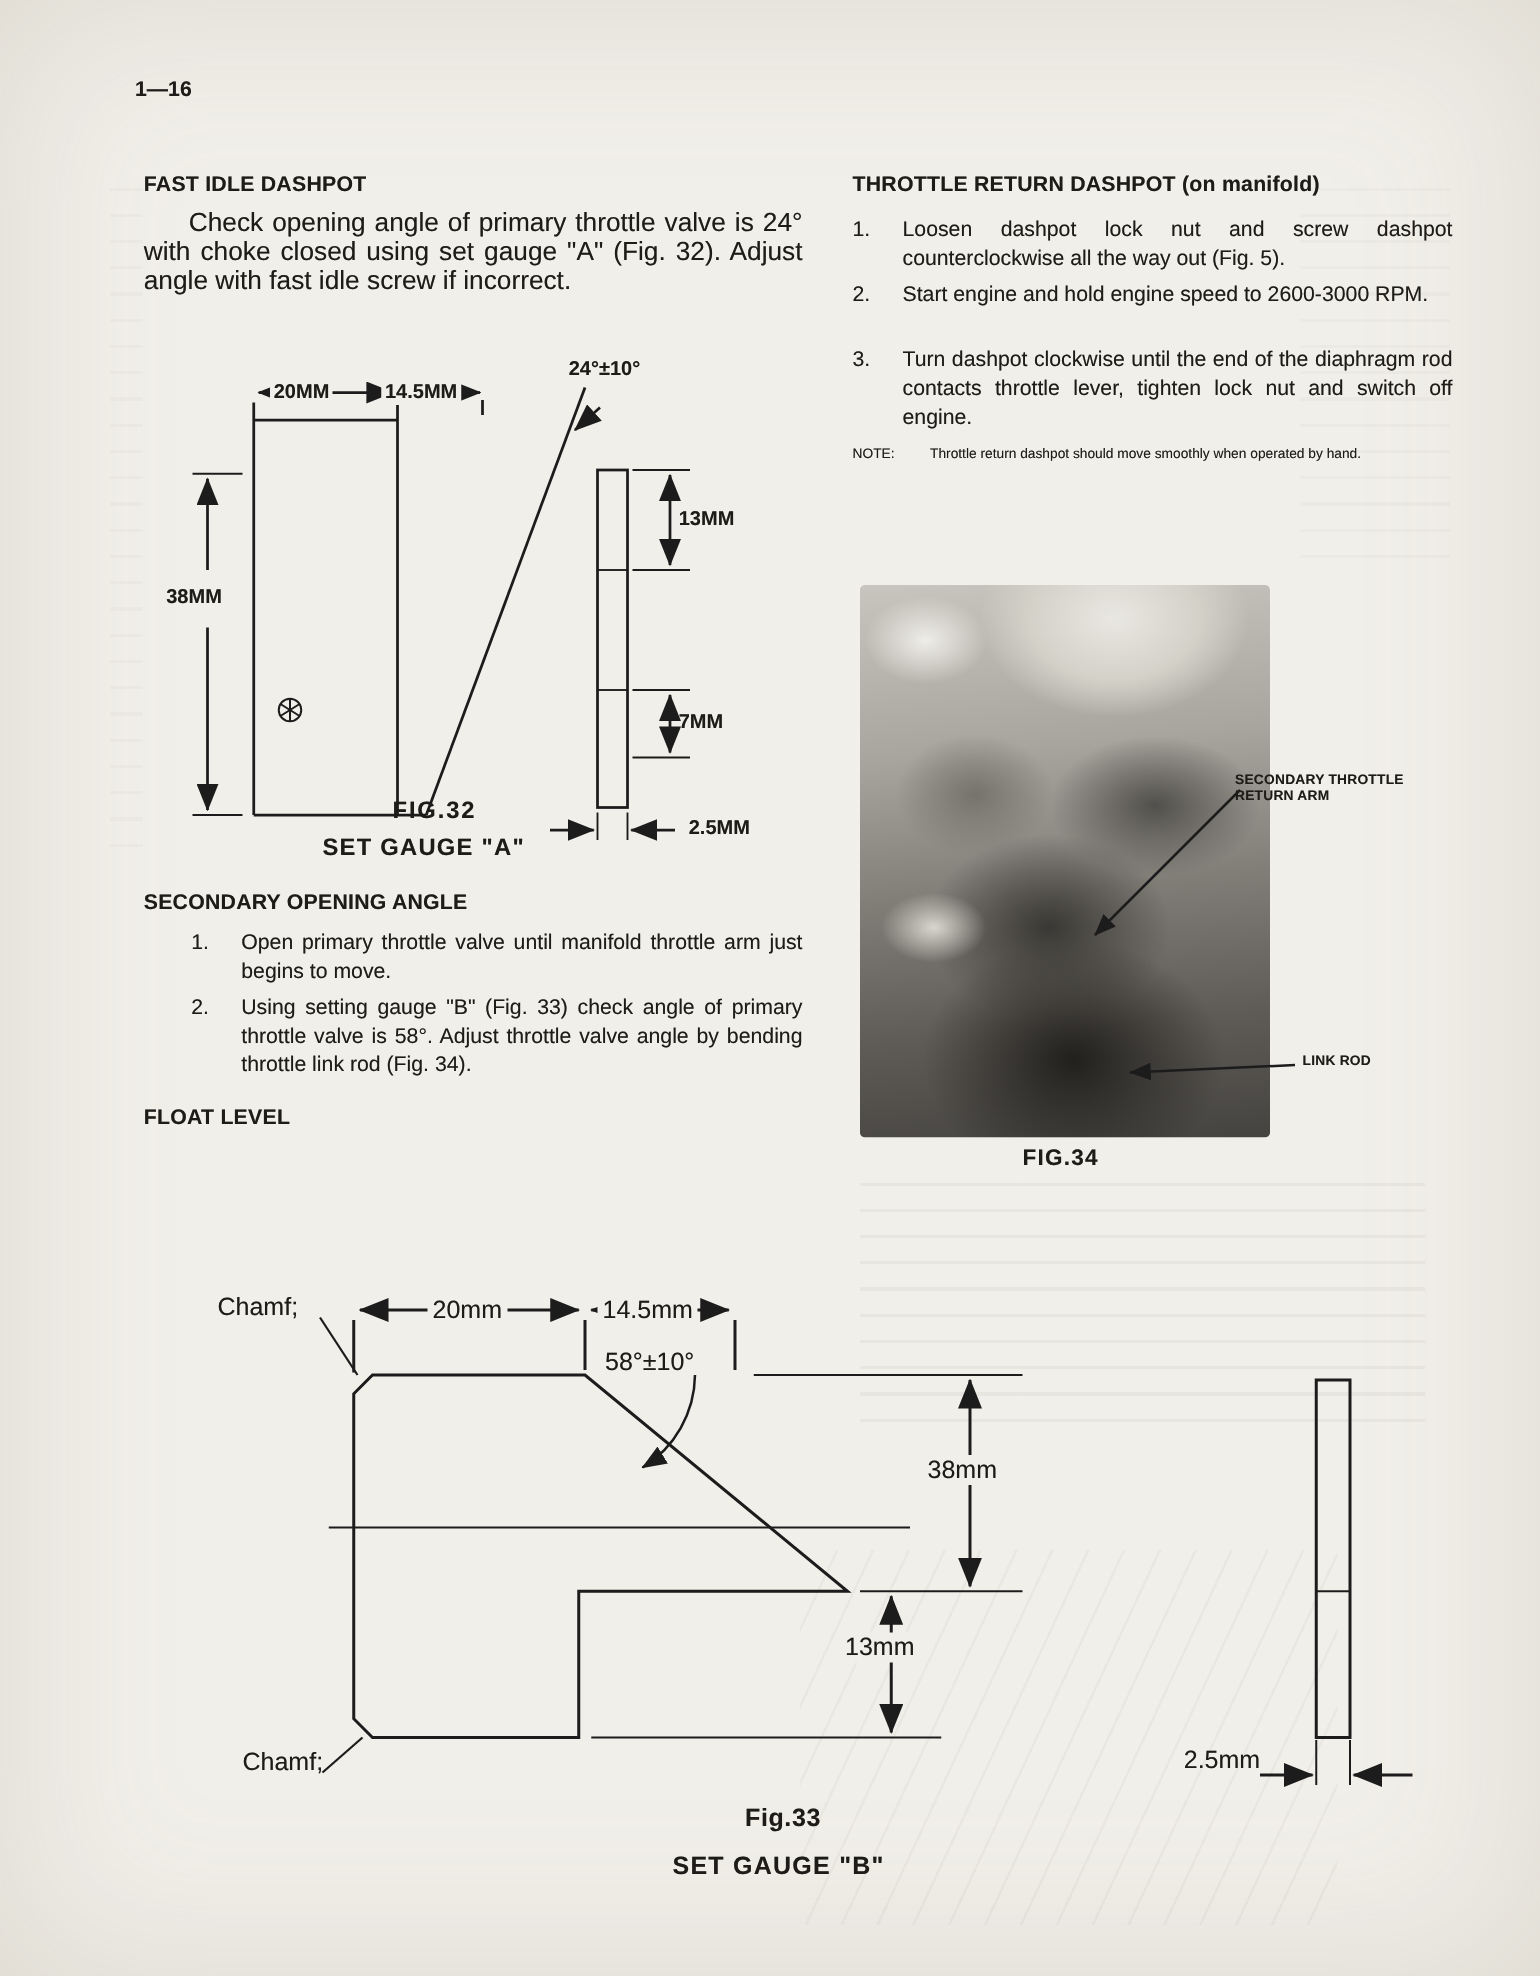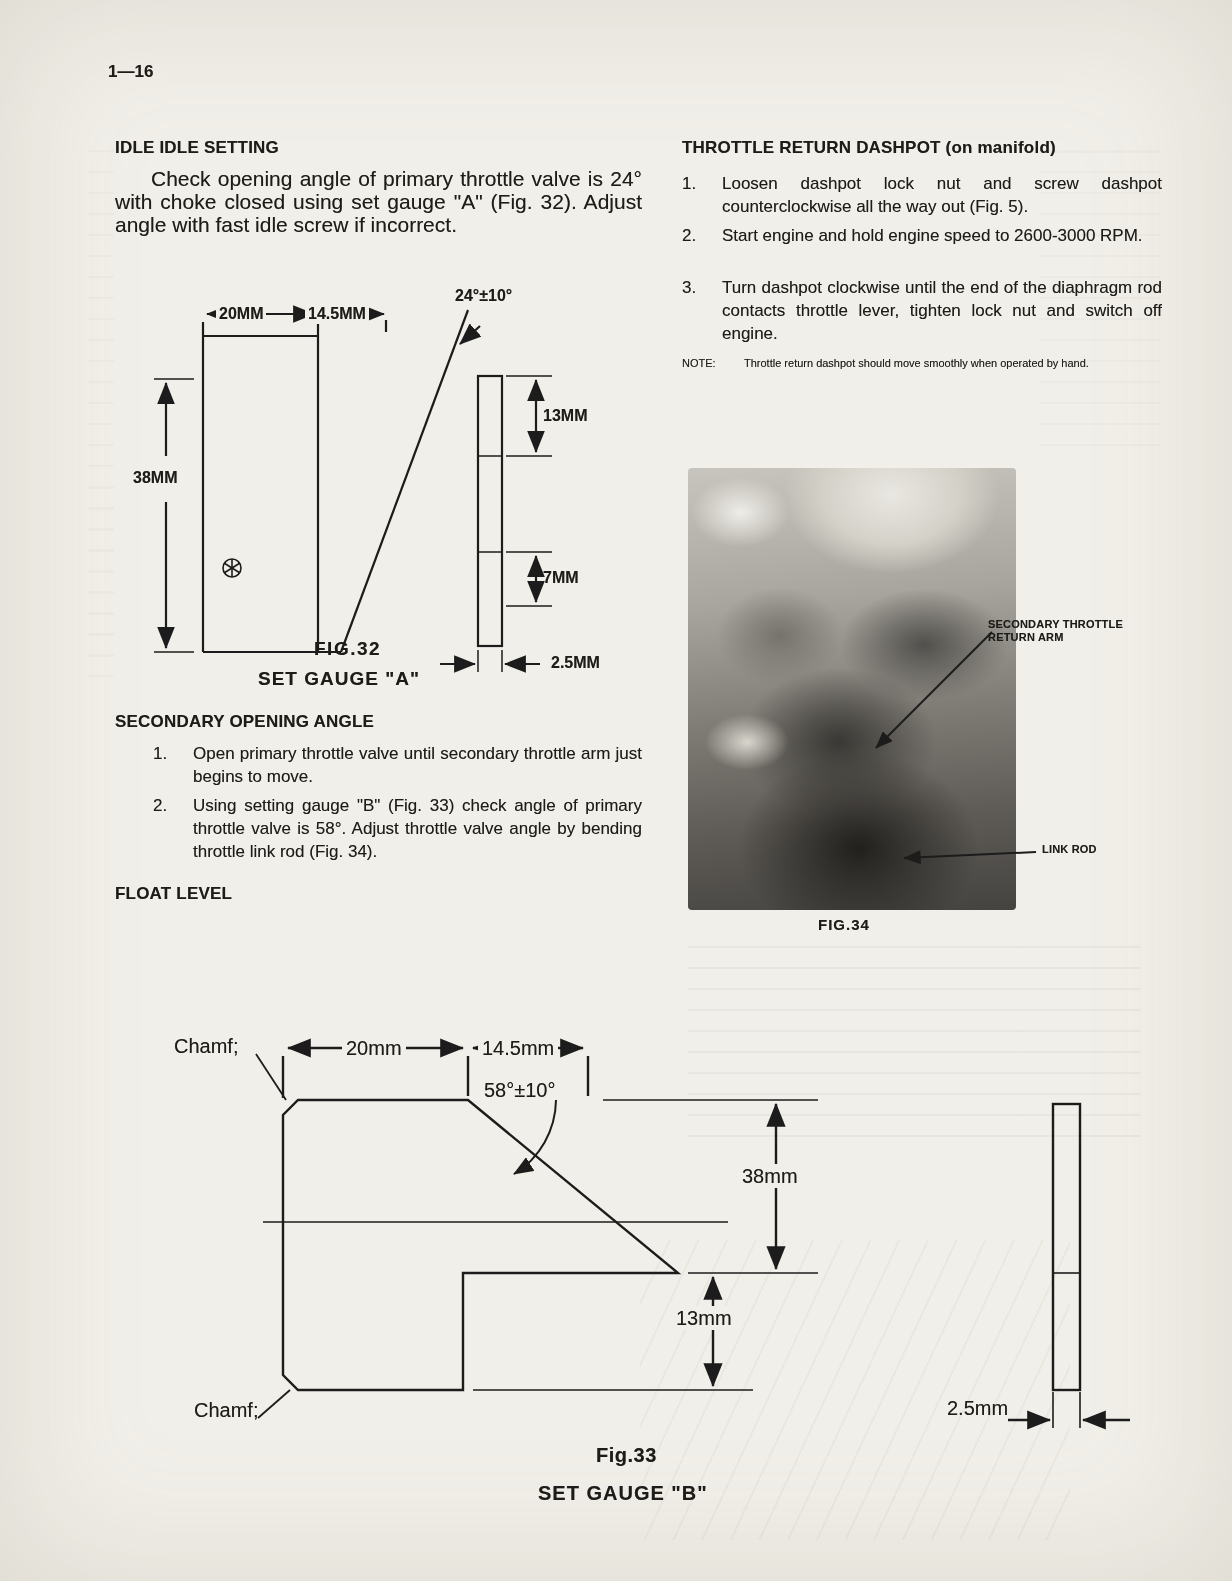--- a/index.html
+++ b/index.html
@@ -46,21 +46,21 @@
 
 <div class="page">
 
   <div class="ghost" style="left:688px;top:946px;width:452px;height:206px"></div>
   <div class="ghost" style="left:1040px;top:150px;width:120px;height:300px;opacity:.35"></div>
   <div class="ghost" style="left:88px;top:150px;width:26px;height:540px;opacity:.35"></div>
   <div class="ghost diag" style="left:640px;top:1240px;width:430px;height:300px"></div>
 
   <div class="pagenum">1—16</div>
 
-  <h2 class="h" style="left:115px;top:138px">IDLE IDLE SETTING</h2>
+  <h2 class="h" style="left:115px;top:138px">FAST IDLE DASHPOT</h2>
   <p class="body indent" style="left:115px;top:167px;width:527px">Check opening angle of primary throttle valve is 24° with choke closed using set gauge "A" (Fig. 32). Adjust angle with fast idle screw if incorrect.</p>
 
   <svg class="abs" style="left:128px;top:284px" width="512" height="400" viewBox="0 0 512 400">
     <defs>
       <marker id="a1" viewBox="0 0 10 8" refX="9.5" refY="4" markerWidth="10" markerHeight="8" orient="auto-start-reverse">
         <path d="M0,0L10,4L0,8Z" fill="#1c1c1c"></path>
       </marker>
     </defs>
     <g stroke="#1c1c1c" stroke-width="2.2" fill="none">
 
@@ -115,21 +115,21 @@
   <span class="dim nobg" style="left:540px;top:406px">13MM</span>
   <span class="dim nobg" style="left:130px;top:468px">38MM</span>
   <span class="dim nobg" style="left:540px;top:568px">7MM</span>
   <span class="dim nobg" style="left:548px;top:653px">2.5MM</span>
   <span class="cap" style="left:314px;top:638px;font-size:19px;letter-spacing:1.5px">FIG.32</span>
   <span class="cap" style="left:258px;top:668px;font-size:19px;letter-spacing:1px">SET GAUGE "A"</span>
 
   <h2 class="h" style="left:115px;top:712px">SECONDARY OPENING ANGLE</h2>
   <div class="li" style="left:153px;top:742px;width:489px">
     <span class="num">1.</span>
-    <span class="txt">Open primary throttle valve until secondary throttle arm just begins to move.</span>
+    <span class="txt">Open primary throttle valve until manifold throttle arm just begins to move.</span>
   </div>
   <div class="li" style="left:153px;top:794px;width:489px">
     <span class="num">2.</span>
     <span class="txt">Using setting gauge "B" (Fig. 33) check angle of primary throttle valve is 58°. Adjust throttle valve angle by bending throttle link rod (Fig. 34).</span>
   </div>
 
   <h2 class="h" style="left:115px;top:884px">FLOAT LEVEL</h2>
 
   <h2 class="h" style="left:682px;top:138px"><span>THROTTLE RETURN DASHPOT</span><span class="suffix"> (on manifold)</span></h2>
   <div class="li" style="left:682px;top:172px;width:480px">
@@ -161,21 +161,21 @@
       <line x1="312" y1="172" x2="196" y2="288" marker-end="url(#a3)"></line>
       <line x1="356" y1="392" x2="224" y2="398" marker-end="url(#a3)"></line>
     </g>
   </svg>
 
   <span class="photolabel" style="left:988px;top:618px">
     <span>SECONDARY THROTTLE</span><br>
     <span>RETURN ARM</span>
   </span>
   <span class="photolabel" style="left:1042px;top:843px">LINK ROD</span>
-  <span class="cap" style="left:818px;top:916px;font-size:15px;letter-spacing:1px">FIG.34</span>
+  <span class="cap" style="left:818px;top:916px;font-size:18px;letter-spacing:1px">FIG.34</span>
 
   <svg class="abs" style="left:128px;top:1000px" width="1010" height="470" viewBox="0 0 1010 470">
     <defs>
       <marker id="a2" viewBox="0 0 10 8" refX="9.5" refY="4" markerWidth="10" markerHeight="8" orient="auto-start-reverse">
         <path d="M0,0L10,4L0,8Z" fill="#1c1c1c"></path>
       </marker>
     </defs>
     <g stroke="#1c1c1c" stroke-width="2.4" fill="none">
 
       <line x1="128" y1="54" x2="158" y2="100" stroke-width="1.8"></line>

